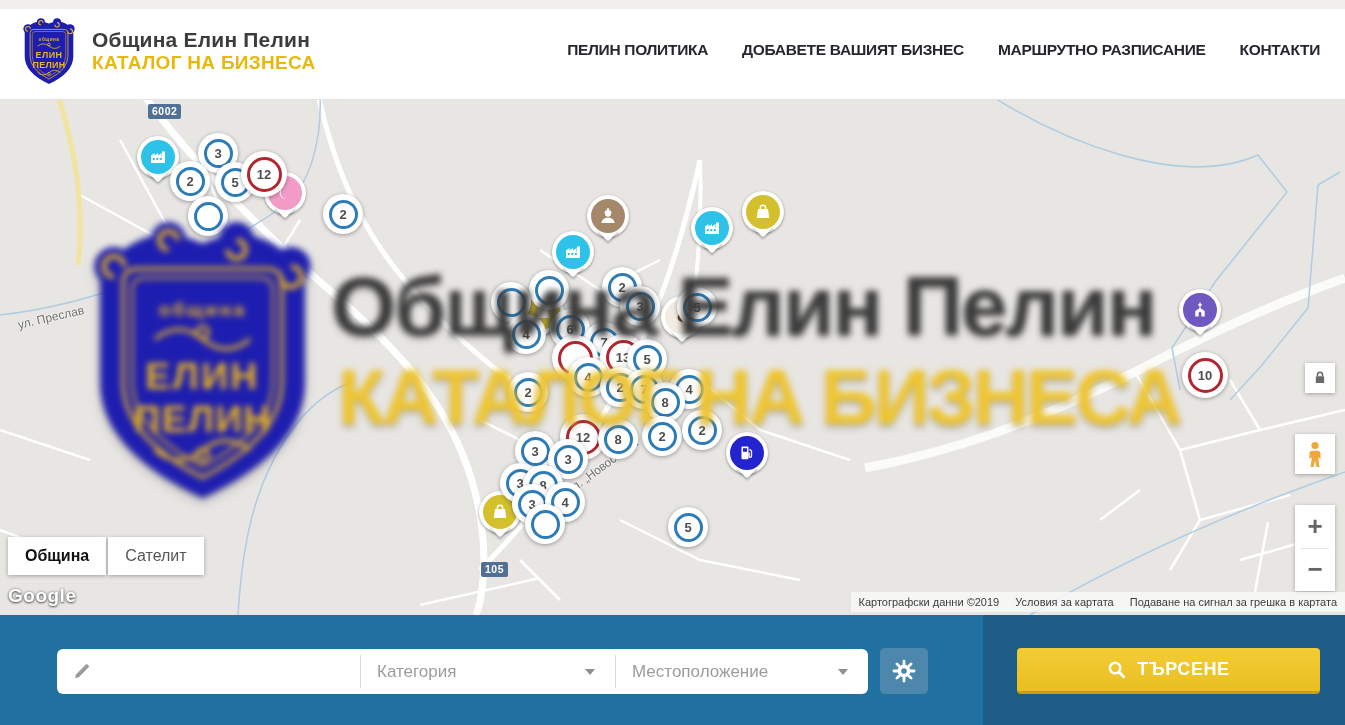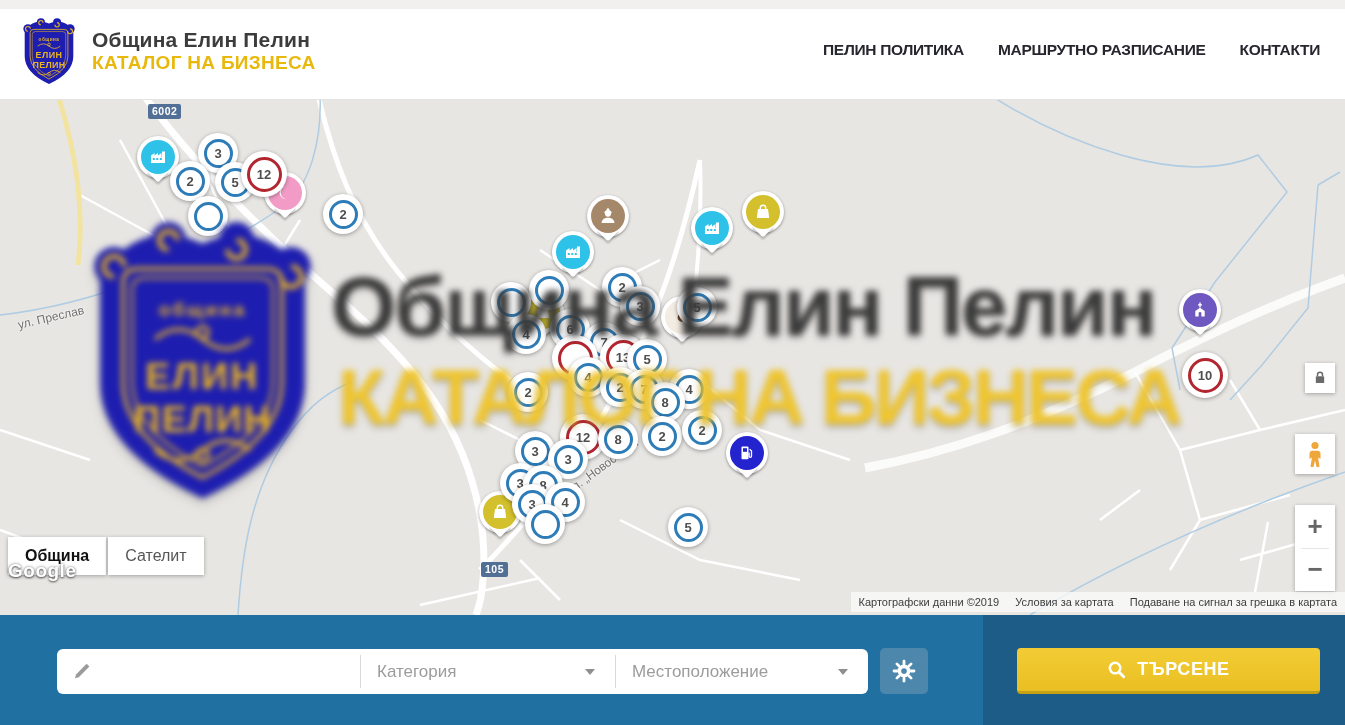--- a/index.html
+++ b/index.html
@@ -45,21 +45,21 @@
   .ctrl-box{position:absolute;background:#fff;box-shadow:0 1px 4px rgba(0,0,0,.3);display:flex;align-items:center;justify-content:center;}
   .lock-btn{left:1305px;top:263px;width:30px;height:30px;}
   .pegman-btn{left:1295px;top:334px;width:40px;height:40px;}
   .zoomctl{position:absolute;left:1295px;top:405px;width:40px;height:86px;background:#fff;box-shadow:0 1px 4px rgba(0,0,0,.3);display:flex;flex-direction:column;}
   .zoombtn{flex:1;display:flex;align-items:center;justify-content:center;font-size:26px;font-weight:bold;color:#666;cursor:pointer;}
   .zoomdiv{height:1px;background:#e6e6e6;margin:0 6px;}
   .maptype{position:absolute;left:8px;top:437px;display:flex;gap:2px;}
   .maptype-btn{height:38px;background:#fff;box-shadow:0 1px 4px rgba(0,0,0,.3);display:flex;align-items:center;justify-content:center;font-size:16px;padding:0 17px;cursor:pointer;}
   .maptype-btn.active{font-weight:bold;color:#111;}
   .maptype-btn.inactive{color:#565656;}
-  .google-logo{position:absolute;left:8px;top:460px;font-size:19px;font-weight:bold;color:#fff;letter-spacing:.5px;text-shadow:0 1px 2px rgba(80,80,80,.9),0 0 3px rgba(80,80,80,.7);}
+  .google-logo{position:absolute;left:8px;top:485px;font-size:19px;font-weight:bold;color:#fff;letter-spacing:.5px;text-shadow:0 1px 2px rgba(80,80,80,.9),0 0 3px rgba(80,80,80,.7);}
   .attribution{position:absolute;right:0;top:492px;height:20px;background:rgba(250,250,250,.78);display:flex;align-items:center;gap:16px;padding:0 8px;font-size:11px;color:#3c3c3c;}
   .attribution a{color:#3c3c3c;text-decoration:none;}
 
   
   .searchbar{position:absolute;left:0;top:615px;width:1345px;height:110px;background:var(--bar-blue);}
   .dark-panel{position:absolute;left:983px;top:0;width:362px;height:110px;background:var(--panel-blue);}
   .fields{position:absolute;left:57px;top:34px;width:811px;height:45px;background:#fff;border-radius:6px;display:flex;align-items:center;}
   .fld-divider{position:absolute;top:6px;bottom:6px;width:1px;background:#d9d9d9;}
   .kw-icon{position:absolute;left:15px;top:12px;}
   .kw-input{position:absolute;left:44px;top:1px;width:250px;height:43px;border:none;outline:none;font-size:17px;color:#444;background:transparent;}
@@ -109,20 +109,21 @@
     <svg class="logo-svg" viewBox="0 0 200 260">
         <use href="#ep-shield"></use>
       </svg>
     <div class="brand-text">
       <span class="brand-title">Община Елин Пелин</span>
       <span class="brand-subtitle">КАТАЛОГ НА БИЗНЕСА</span>
     </div>
   </div>
   <div class="nav">
     <a href="#">ПЕЛИН ПОЛИТИКА</a>
+    <a href="#">ДОБАВЕТЕ ВАШИЯТ БИЗНЕС</a>
     <a href="#">МАРШРУТНО РАЗПИСАНИЕ</a>
     <a href="#">КОНТАКТИ</a>
   </div>
 </div>
 
 <div class="map">
   <svg class="roads" width="1345" height="515">
     <g fill="none" stroke="#ffffff">
       <path stroke-width="7" d="M140,-10 C190,60 260,130 335,195 C420,268 465,330 480,415 C488,462 482,500 476,515"></path>
       <path stroke-width="5" d="M318,-5 C332,55 352,115 398,172 C430,212 470,250 510,280"></path>

